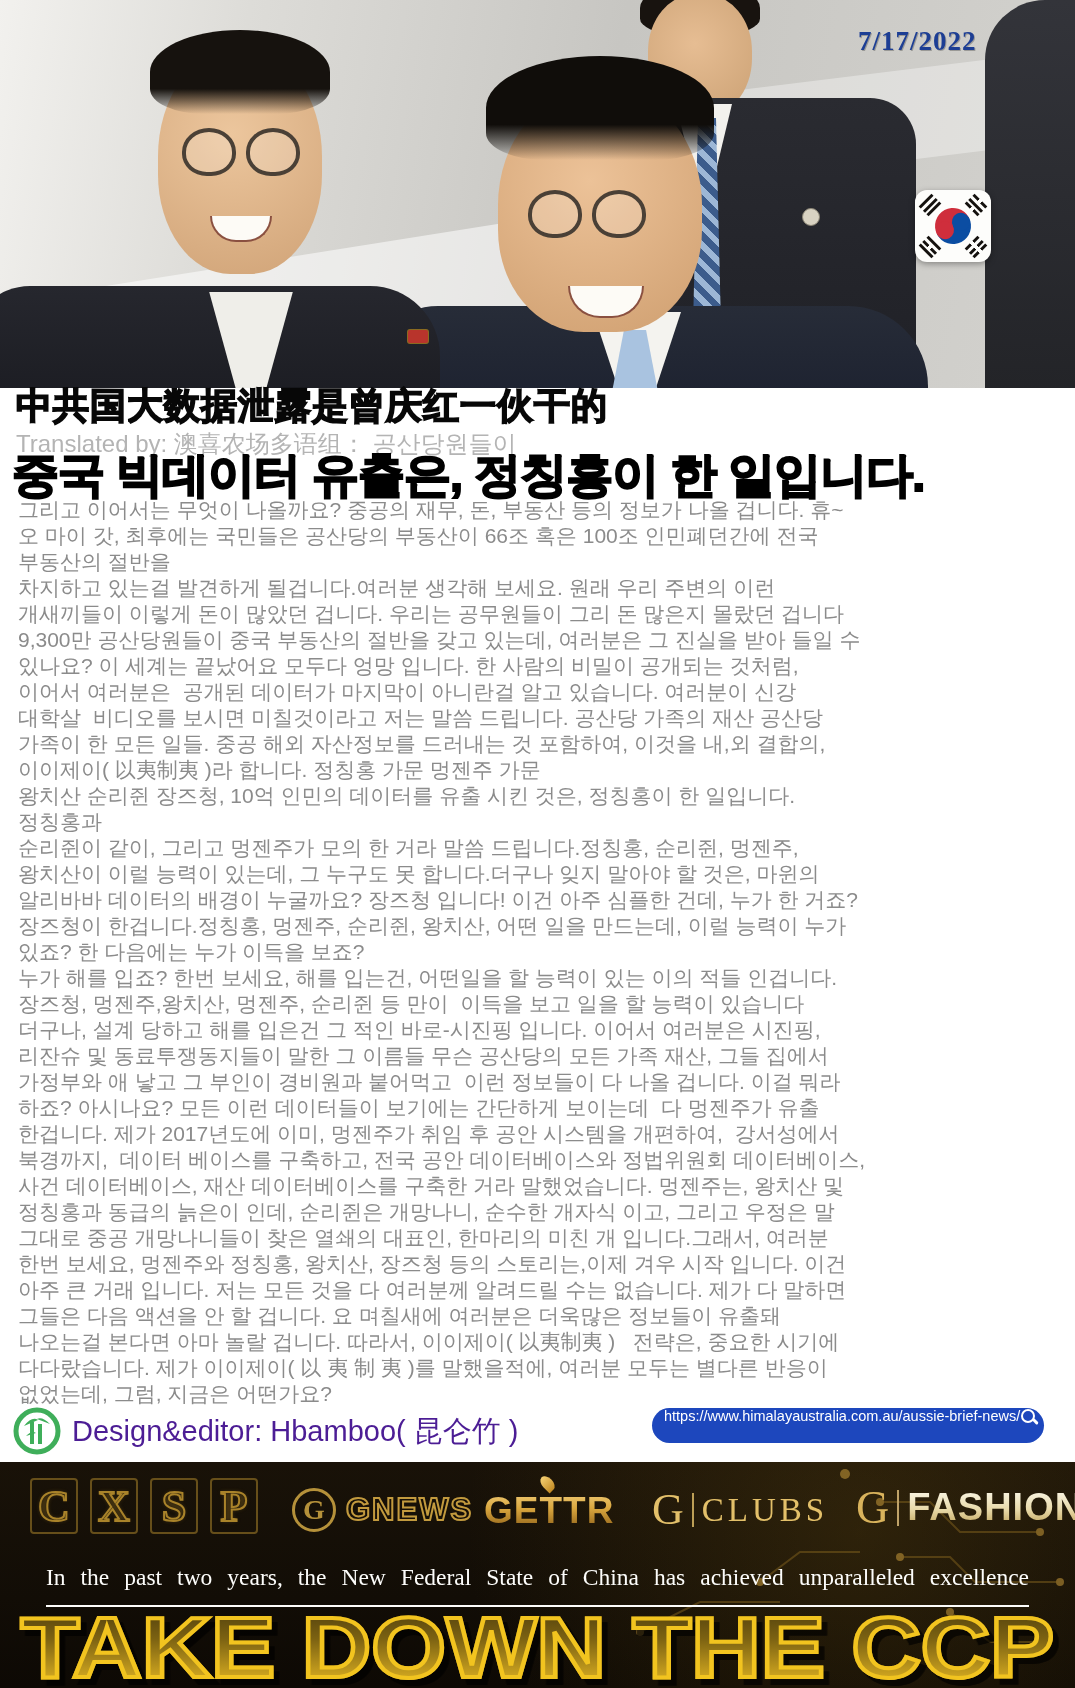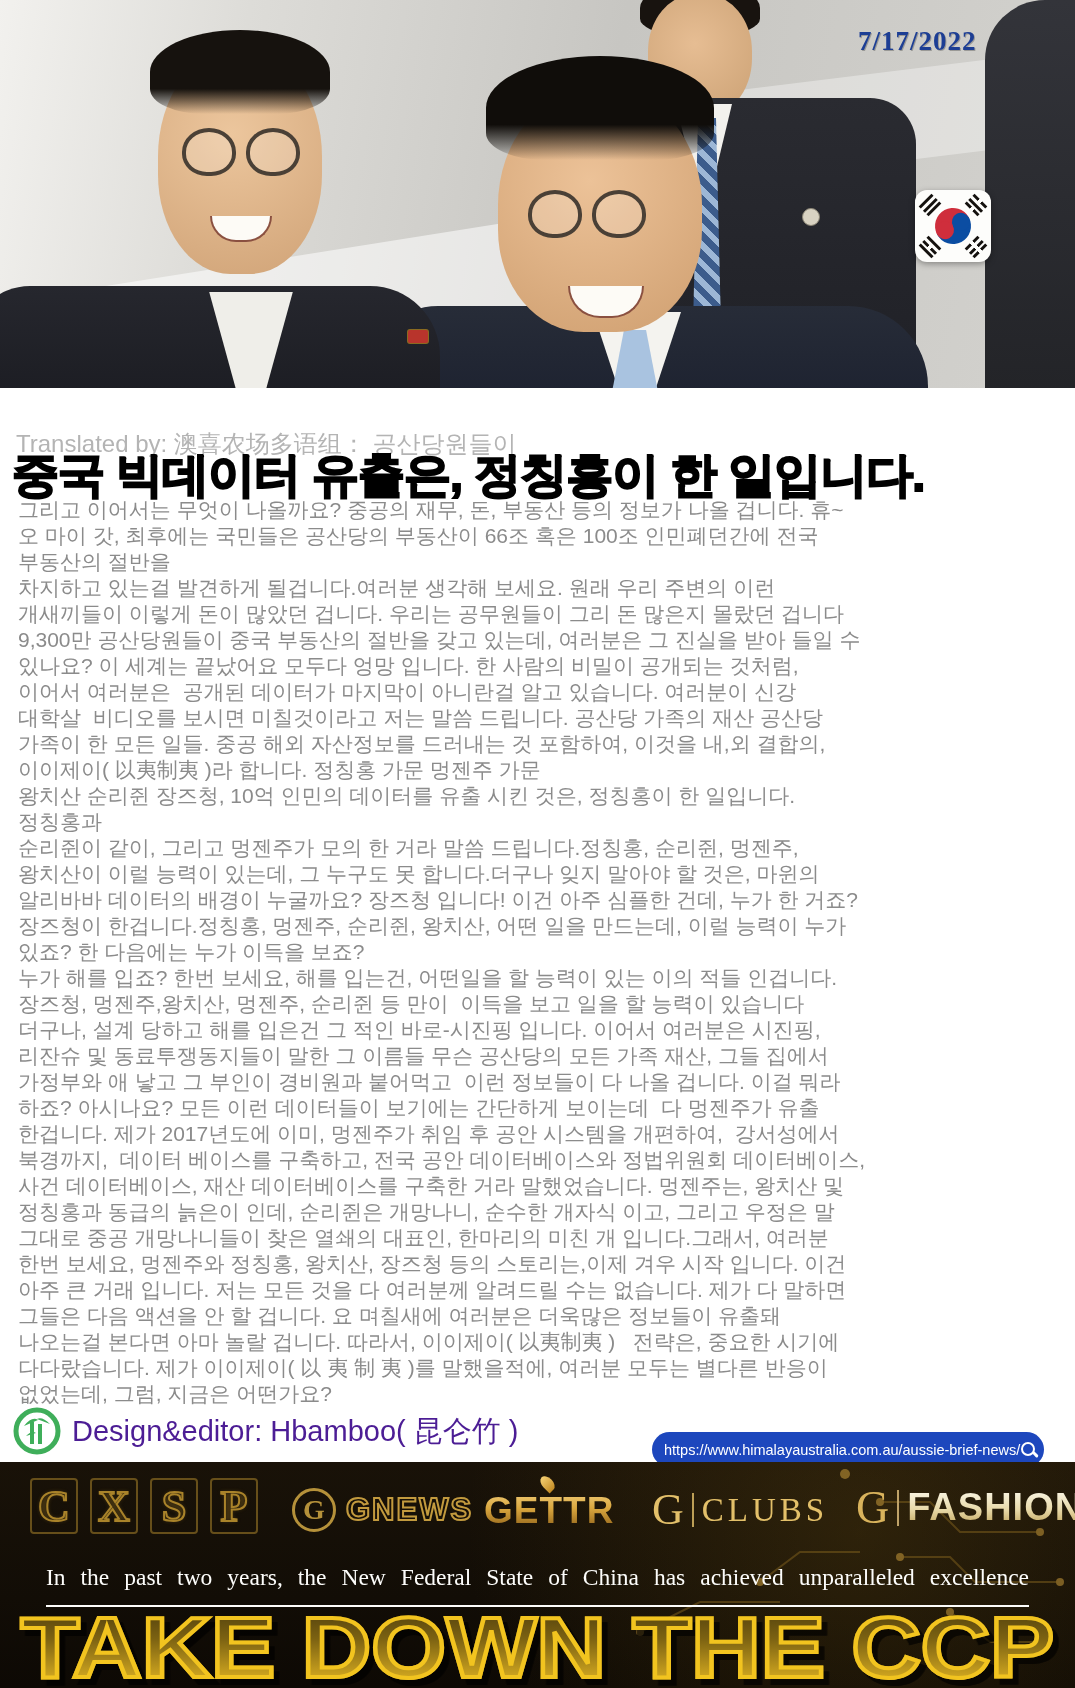--- a/index.html
+++ b/index.html
@@ -89,21 +89,21 @@
 
   
   .article-body{position:absolute;left:18px;top:497px;width:1046px;height:912px;
                 font-size:21px;line-height:26px;color:#8b8b8b;white-space:pre;overflow:hidden;letter-spacing:0;}
 
   
   .creditbar{position:absolute;left:0;top:1402px;width:1075px;height:60px;}
   .hb-logo{position:absolute;left:12px;top:4px;width:50px;height:50px;}
   .editor{position:absolute;left:72px;top:10px;font-size:29px;color:#4c1d95;white-space:nowrap;}
   .urlpill{position:absolute;left:652px;top:6px;width:392px;height:35px;background:#1d47bd;border-radius:18px;
-           display:flex;align-items:center;padding:0 12px;box-sizing:border-box;cursor:pointer;margin-top:24px;}
+           display:flex;padding:0 12px;box-sizing:border-box;cursor:pointer;}
   .urlpill .url{color:#fff;font-size:14.5px;white-space:nowrap;flex:1;}
   .mag{position:relative;width:18px;height:18px;flex:0 0 18px;}
   .mag:before{content:"";position:absolute;left:1px;top:1px;width:10px;height:10px;border:2.5px solid #fff;border-radius:50%;}
   .mag:after{content:"";position:absolute;left:12px;top:12px;width:7px;height:2.5px;background:#fff;transform:rotate(45deg);border-radius:2px;}
 
   
   .darkfooter{position:absolute;left:0;top:1462px;width:1075px;height:226px;background:
       radial-gradient(circle at 80% 30%,rgba(120,90,20,.25),rgba(0,0,0,0) 45%),
       linear-gradient(180deg,#191208 0%,#120d06 60%,#0d0904 100%);overflow:hidden;}
   .circuit{position:absolute;left:0;top:0;opacity:.55;}
@@ -204,20 +204,21 @@
           <b></b>
         </div>
       <div class="trigram tg-br">
           <b class="split"></b>
           <b class="split"></b>
           <b class="split"></b>
         </div>
     </div>
   </div>
 
+  <h1 class="cn-title">中共国大数据泄露是曾庆红一伙干的</h1>
   <div class="translator">Translated by: 澳喜农场多语组： 공산당원들이</div>
   <h2 class="kr-title">중국 빅데이터 유출은, 정칭홍이 한 일입니다.</h2>
 
   <div class="article-body">그리고 이어서는 무엇이 나올까요? 중공의 재무, 돈, 부동산 등의 정보가 나올 겁니다. 휴~
 오 마이 갓, 최후에는 국민들은 공산당의 부동산이 66조 혹은 100조 인민폐던간에 전국
 부동산의 절반을
 차지하고 있는걸 발견하게 될겁니다.여러분 생각해 보세요. 원래 우리 주변의 이런
 개새끼들이 이렇게 돈이 많았던 겁니다. 우리는 공무원들이 그리 돈 많은지 몰랐던 겁니다
 9,300만 공산당원들이 중국 부동산의 절반을 갖고 있는데, 여러분은 그 진실을 받아 들일 수
 있나요? 이 세계는 끝났어요 모두다 엉망 입니다. 한 사람의 비밀이 공개되는 것처럼,

